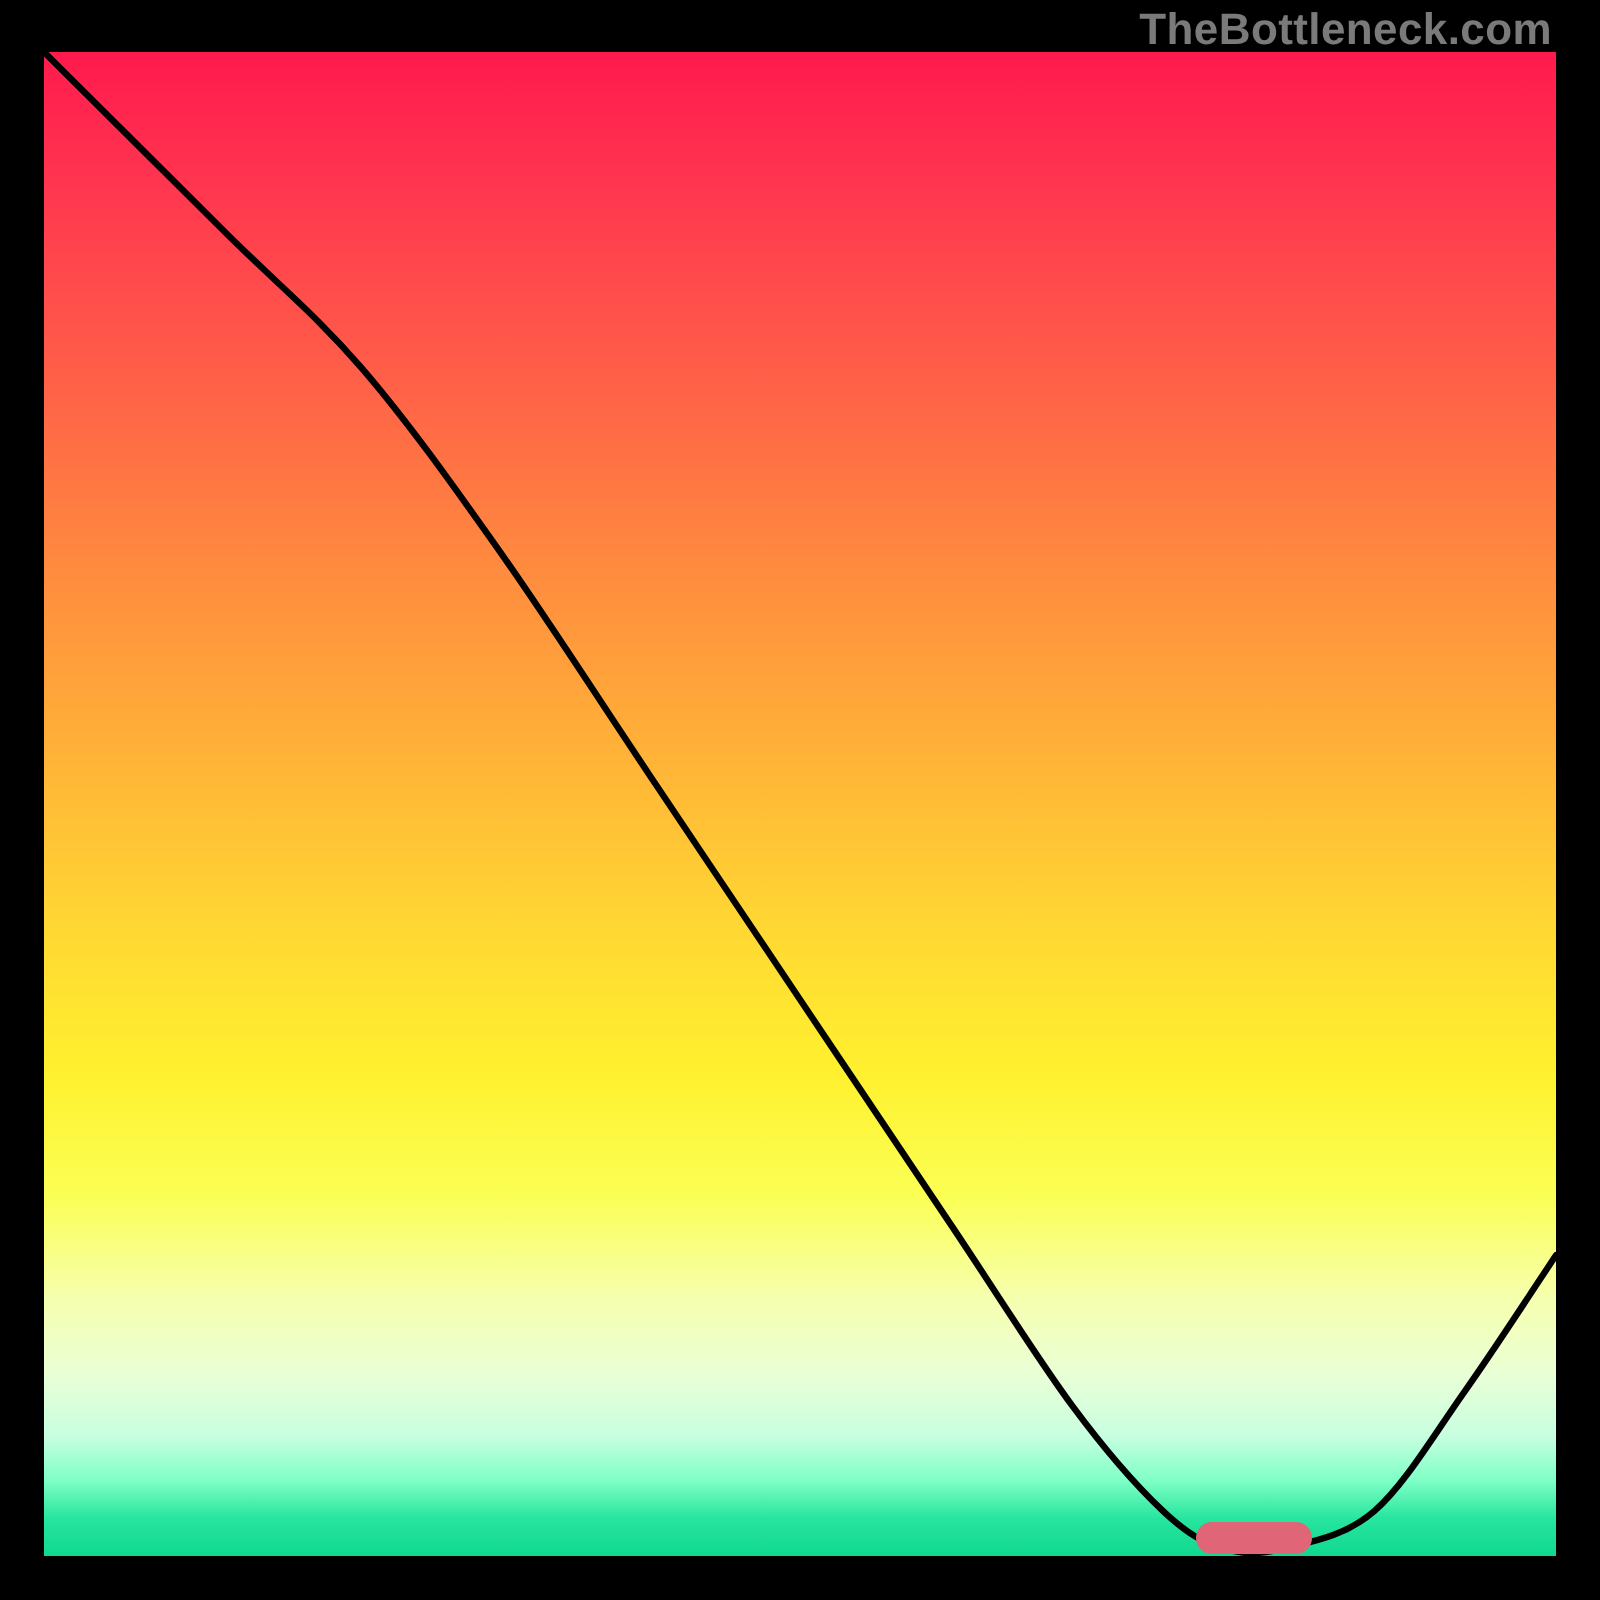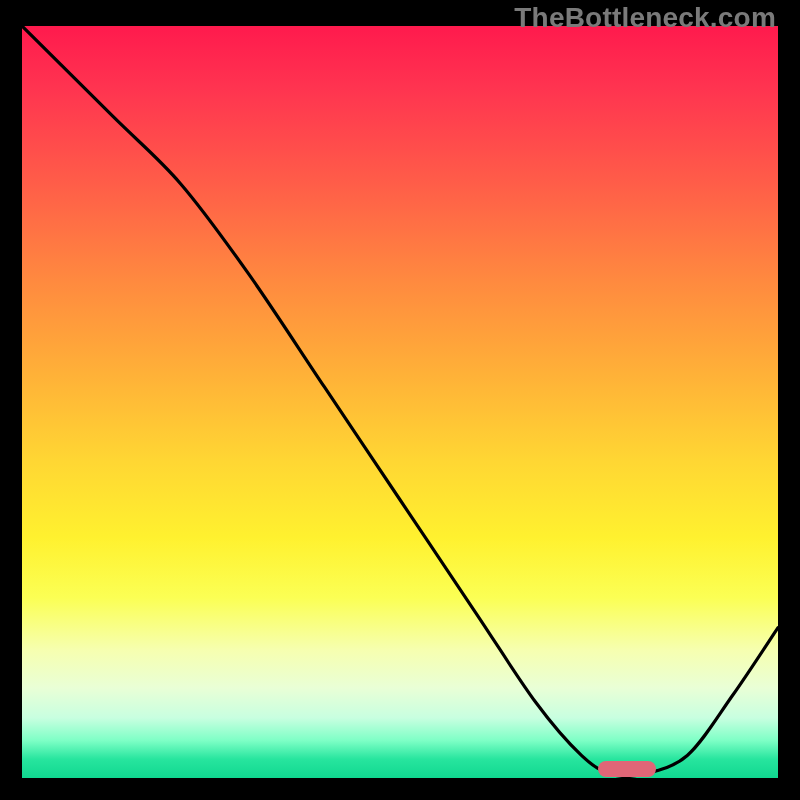--- a/index.html
+++ b/index.html
@@ -15,21 +15,21 @@
     position: relative;
     width: 800px;
     height: 800px;
     background: #000;
   }
   .watermark {
     position: absolute;
     top: 2px;
     right: 24px;
     color: #7a7a7a;
-    font-size: 28px;
+    font-size: 22px;
     font-weight: 600;
     letter-spacing: 0.2px;
     z-index: 10;
   }
   .plot {
     position: absolute;
     left: 22px;
     top: 26px;
     width: 756px;   
     height: 752px;  

